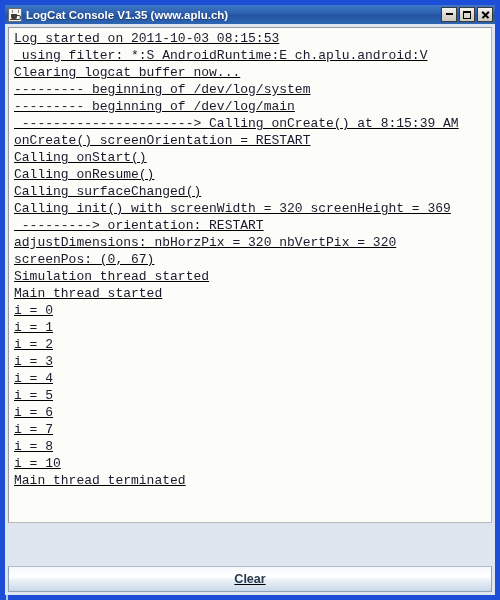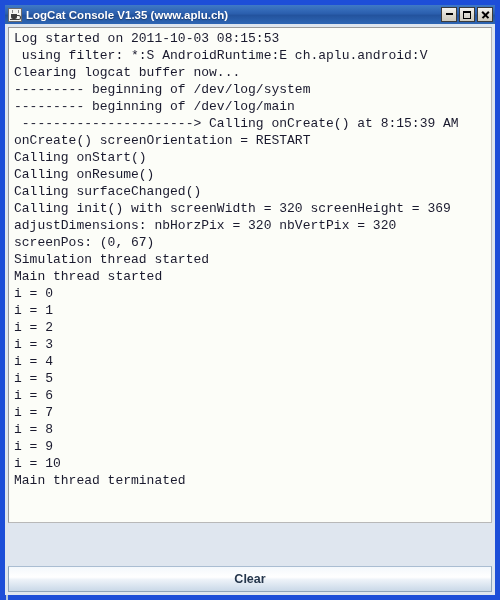--- a/index.html
+++ b/index.html
@@ -137,20 +137,21 @@
   
   .content {
     flex: 1 1 auto;
     display: flex;
     flex-direction: column;
     padding: 3px 3px 3px 3px;
     box-sizing: border-box;
     background: #dfe6ef;
     position: relative;
     z-index: 2;
+    text-decoration: underline;
   }
 
   
   .log-area {
     flex: 1 1 auto;
     background: #fcfdf8;
     border: 1px solid #9a9a9a;
     border-right-color: #b8b8b8;
     border-bottom-color: #b8b8b8;
     box-sizing: border-box;
@@ -233,34 +234,34 @@
           <li class="log-line"> using filter: *:S AndroidRuntime:E ch.aplu.android:V</li>
           <li class="log-line">Clearing logcat buffer now...</li>
           <li class="log-line">--------- beginning of /dev/log/system</li>
           <li class="log-line">--------- beginning of /dev/log/main</li>
           <li class="log-line"> ----------------------&gt; Calling onCreate() at 8:15:39 AM</li>
           <li class="log-line">onCreate() screenOrientation = RESTART</li>
           <li class="log-line">Calling onStart()</li>
           <li class="log-line">Calling onResume()</li>
           <li class="log-line">Calling surfaceChanged()</li>
           <li class="log-line">Calling init() with screenWidth = 320 screenHeight = 369</li>
+          <li class="log-line"> ---------&gt; orientation: RESTART</li>
           <li class="log-line">adjustDimensions: nbHorzPix = 320 nbVertPix = 320</li>
           <li class="log-line">screenPos: (0, 67)</li>
           <li class="log-line">Simulation thread started</li>
           <li class="log-line">Main thread started</li>
           <li class="log-line">i = 0</li>
           <li class="log-line">i = 1</li>
           <li class="log-line">i = 2</li>
           <li class="log-line">i = 3</li>
           <li class="log-line">i = 4</li>
           <li class="log-line">i = 5</li>
           <li class="log-line">i = 6</li>
           <li class="log-line">i = 7</li>
           <li class="log-line">i = 8</li>
-          <li class="log-line">i = 9</li>
           <li class="log-line">i = 10</li>
           <li class="log-line">Main thread terminated</li>
         </ul>
     </div>
 
     <div class="button-bar">
       <button class="clear-button">Clear</button>
     </div>
 
   </div>

